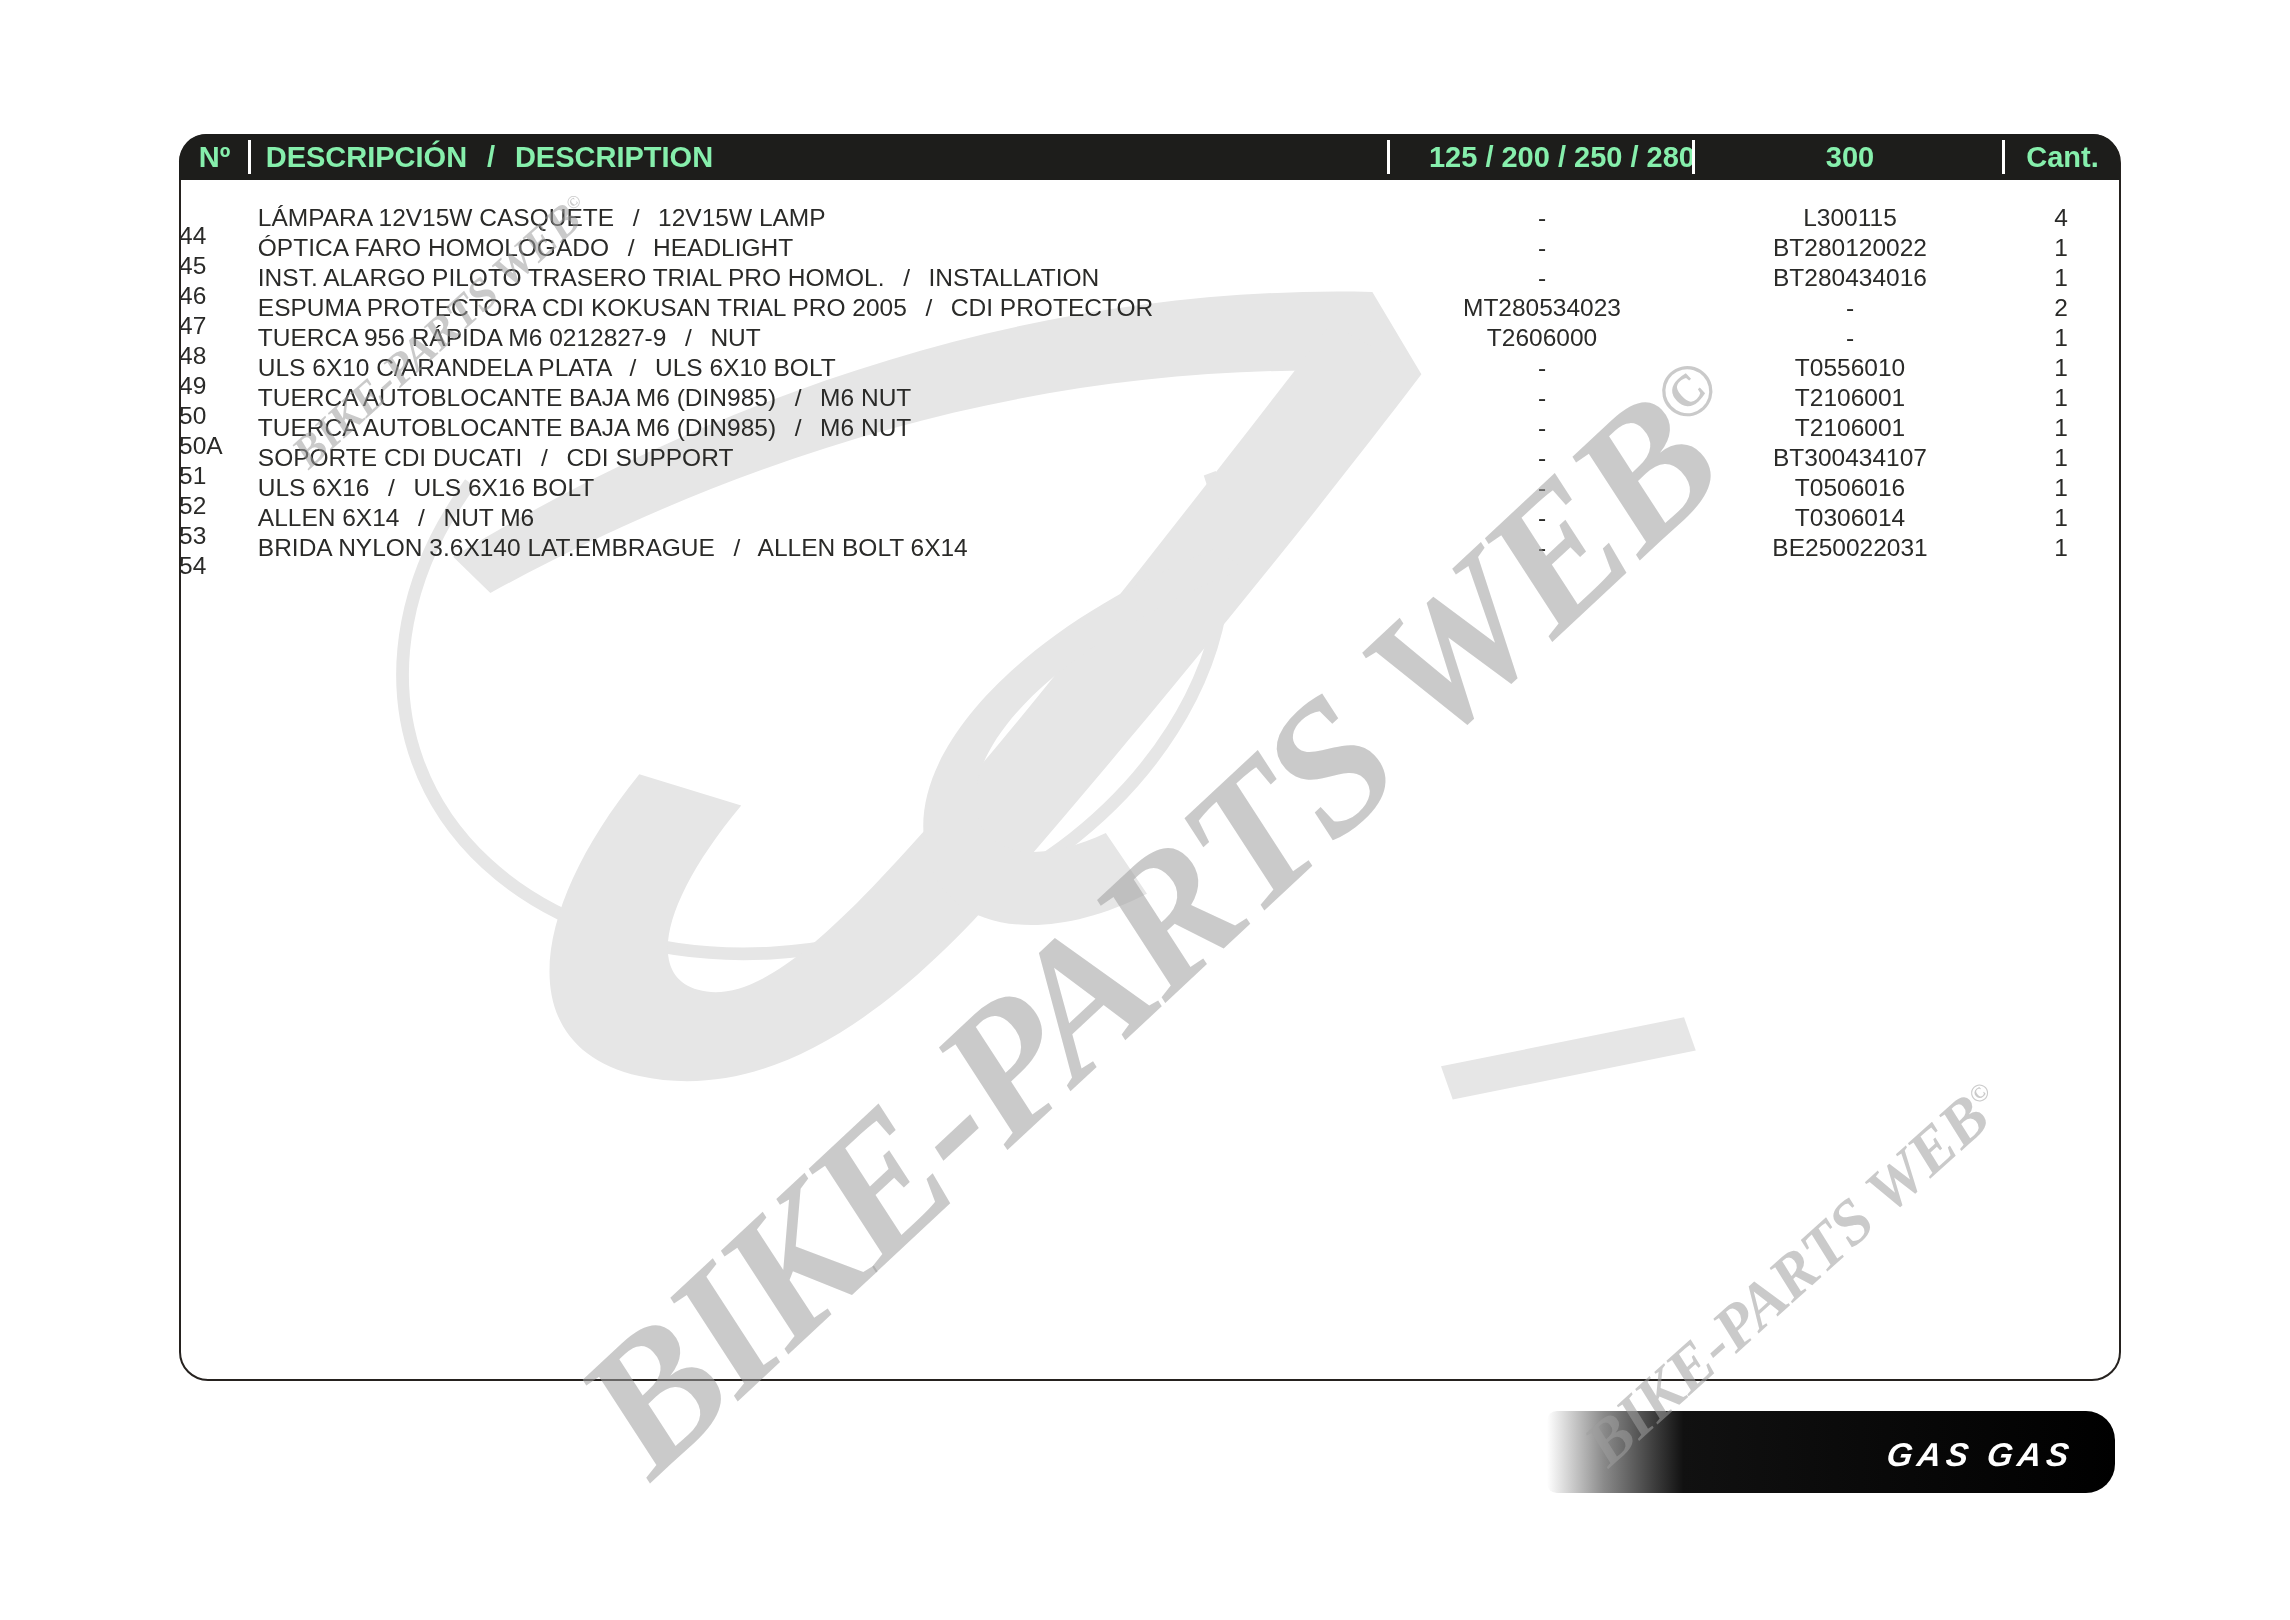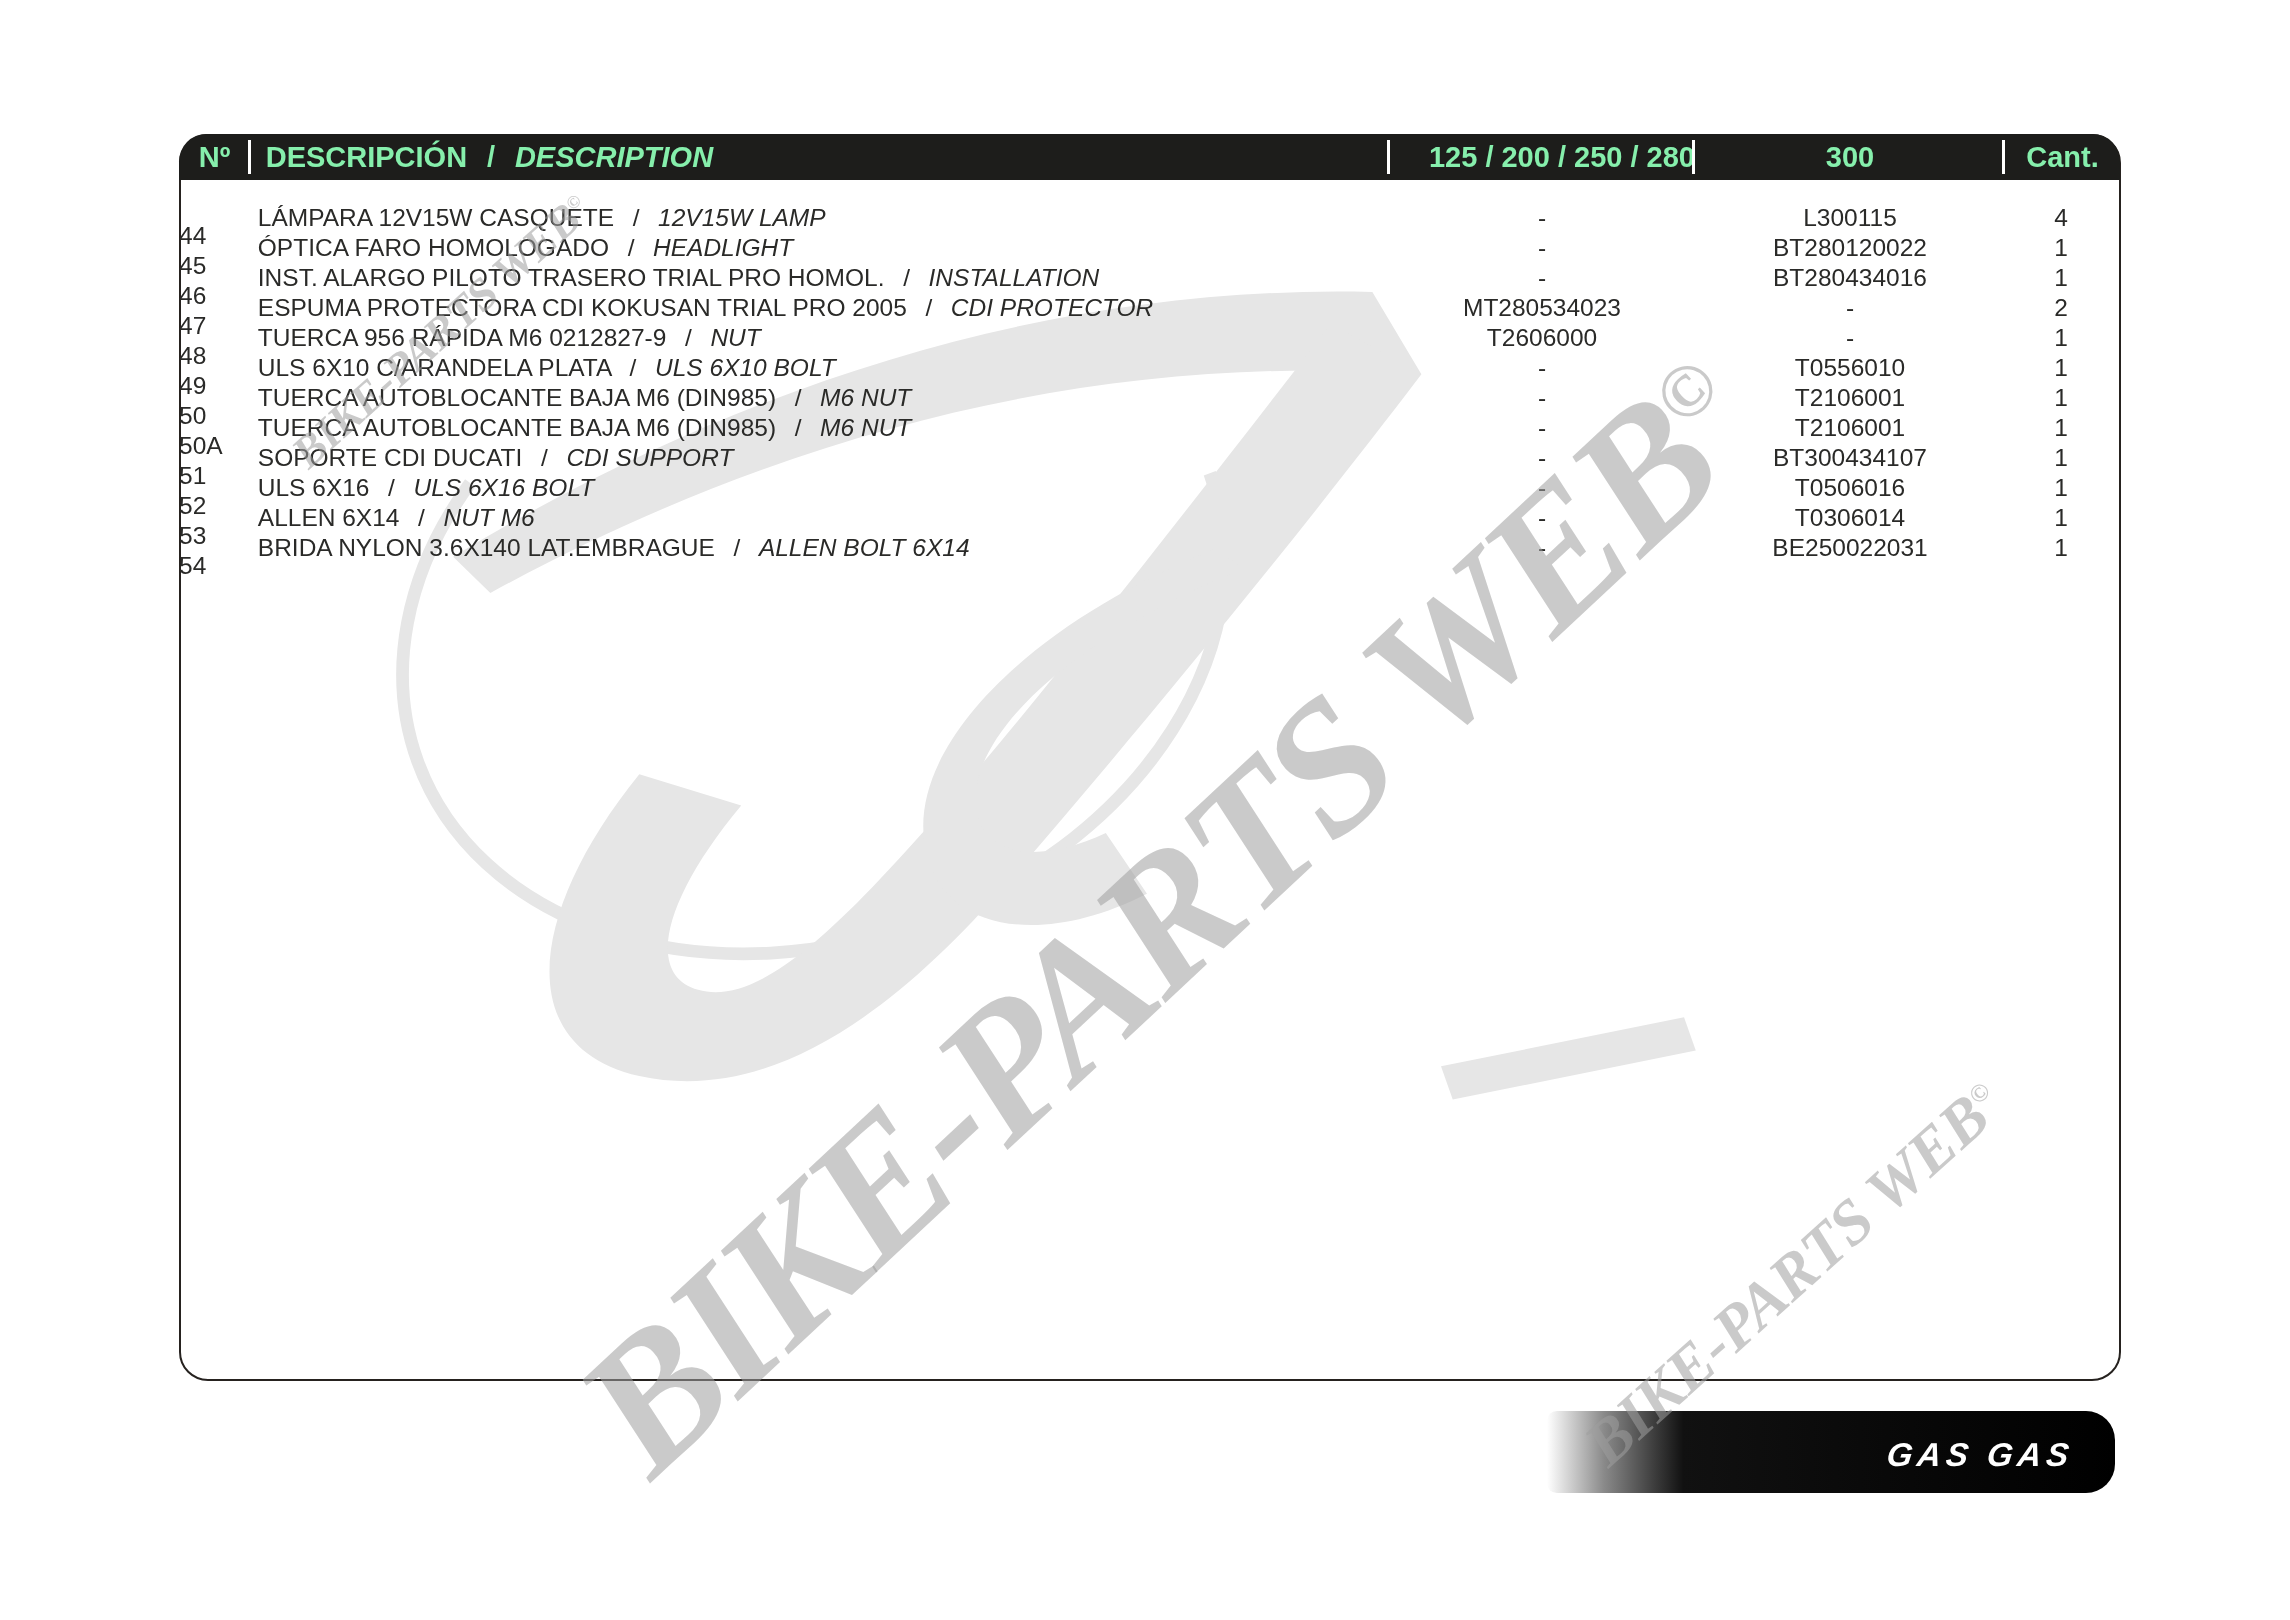--- a/index.html
+++ b/index.html
@@ -19,21 +19,21 @@
     border-radius:27.4px 27.4px 0 0;color:#86efac;z-index:3;
     display:flex;align-items:center;font-weight:bold;font-size:29px;
   }
   .th-no{width:71px;text-align:center;}
   .th-desc{width:1139px;padding-left:15.7px;box-sizing:border-box;}
   .th-models{width:306px;text-align:right;}
   .th-300{width:310px;text-align:center;}
   .th-qty{flex:1;text-align:center;}
   .hsep{position:absolute;top:5.9px;width:2.9px;height:34px;background:#ffffff;}
   .hsep.s1{left:69px;} .hsep.s2{left:1208px;} .hsep.s3{left:1513px;} .hsep.s4{left:1823px;}
-  .em-it{font-style:italic;}
+  .em-it{}
   
   .tbody{position:absolute;left:179px;top:179px;width:1938px;z-index:3;padding-top:23.5px;font-size:24.5px;}
   .trow{display:flex;height:30px;line-height:30px;white-space:nowrap;}
   .td-no{width:71px;text-align:left;padding-right:11.8px;box-sizing:border-box;margin-top:18px;}
   .td-desc{width:1139px;padding-left:7.8px;box-sizing:border-box;overflow:visible;}
   .td-models{width:306px;text-align:center;}
   .td-300{width:310px;text-align:center;}
   .td-qty{flex:1;text-align:center;}
   .slash{display:inline-block;margin:0 11.8px;}
   

